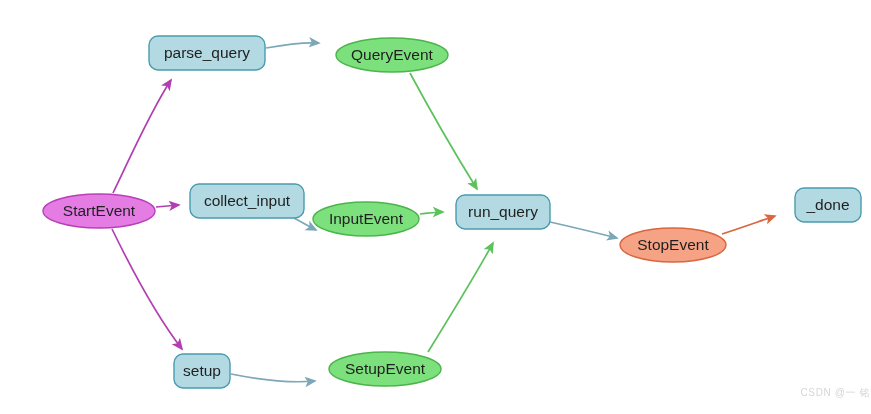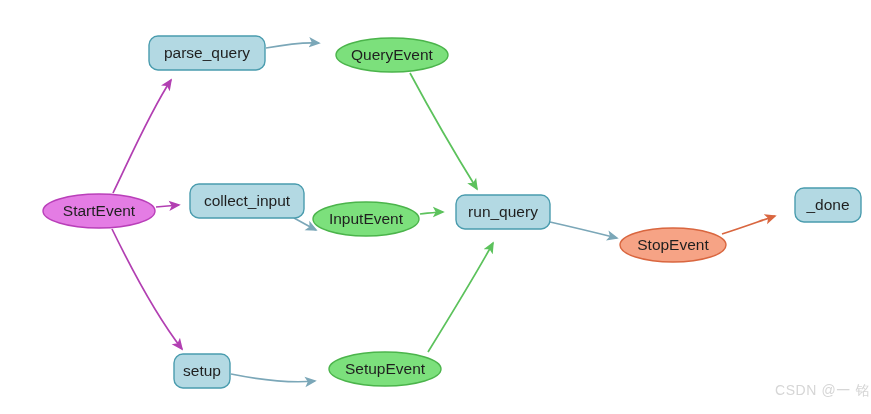--- a/index.html
+++ b/index.html
@@ -38,21 +38,21 @@
   }
   .edge-path {
     fill: none;
     stroke-width: 1.7px;
   }
   .watermark {
     position: absolute;
     right: 17px;
     bottom: 14px;
     font-family: "Liberation Sans", sans-serif;
-    font-size: 14px;
+    font-size: 10px;
     color: #d6d6d6;
     letter-spacing: 0.6px;
     white-space: nowrap;
     user-select: none;
   }
 </style>
 </head>
 <body>
 
 <div id="canvas">

